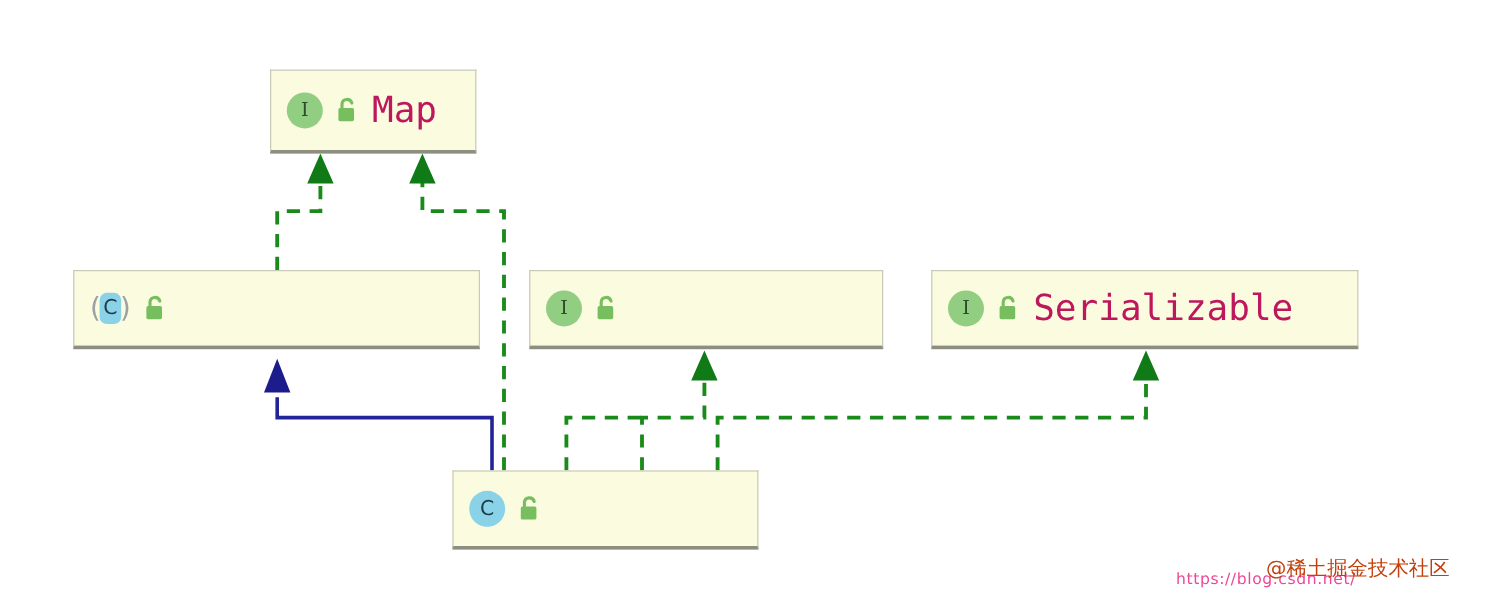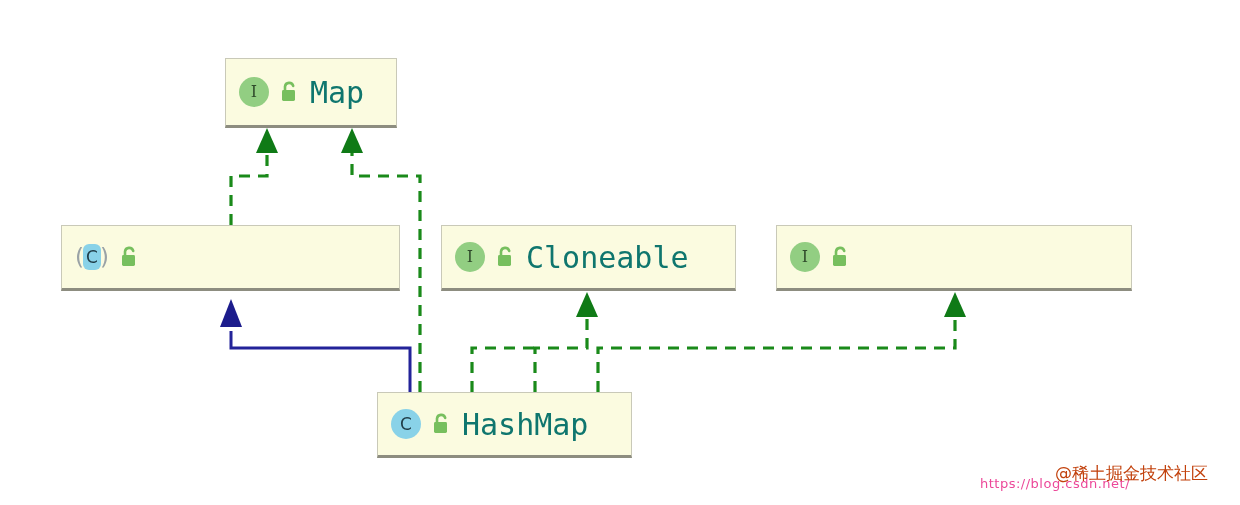--- a/index.html
+++ b/index.html
@@ -29,21 +29,21 @@
     border: 1px solid #c9c9b8;
     border-bottom: 3px solid #8d8d80;
     display: flex;
     align-items: center;
     padding-left: 13px;
     z-index: 5;
   }
   .node-label {
     font-family: "DejaVu Sans Mono", "Liberation Mono", monospace;
     font-size: 30px;
-    color: #0f766e;
+    color: #be185d;
     white-space: nowrap;
     letter-spacing: 0px;
   }
   
   .ic {
     position: relative;
     flex: 0 0 auto;
     display: inline-block;
   }
   .ic-iface {
@@ -180,40 +180,39 @@
   </div>
 
   <div class="node" style="left:441px; top:225px; width:295px; height:66px;">
     <span class="ic ic-iface">I</span>
     <span class="ic ic-lock">
       <svg viewBox="0 0 22 24" width="22" height="24" xmlns="http://www.w3.org/2000/svg">
         <path d="M7 10 V6.5 a4.2 4.2 0 0 1 8.2 -0.6" fill="none" stroke="#77bf5e" stroke-width="2.6" stroke-linecap="round"></path>
         <rect x="4" y="10" width="13" height="11" rx="1.4" fill="#77bf5e"></rect>
       </svg>
     </span>
-    <span class="node-label">Cloneable</span>
   </div>
 
   <div class="node" style="left:776px; top:225px; width:356px; height:66px;">
     <span class="ic ic-iface">I</span>
     <span class="ic ic-lock">
       <svg viewBox="0 0 22 24" width="22" height="24" xmlns="http://www.w3.org/2000/svg">
         <path d="M7 10 V6.5 a4.2 4.2 0 0 1 8.2 -0.6" fill="none" stroke="#77bf5e" stroke-width="2.6" stroke-linecap="round"></path>
         <rect x="4" y="10" width="13" height="11" rx="1.4" fill="#77bf5e"></rect>
       </svg>
     </span>
+    <span class="node-label">Serializable</span>
   </div>
 
   <div class="node" style="left:377px; top:392px; width:255px; height:66px;">
     <span class="ic ic-class">C</span>
     <span class="ic ic-lock">
       <svg viewBox="0 0 22 24" width="22" height="24" xmlns="http://www.w3.org/2000/svg">
         <path d="M7 10 V6.5 a4.2 4.2 0 0 1 8.2 -0.6" fill="none" stroke="#77bf5e" stroke-width="2.6" stroke-linecap="round"></path>
         <rect x="4" y="10" width="13" height="11" rx="1.4" fill="#77bf5e"></rect>
       </svg>
     </span>
-    <span class="node-label">HashMap</span>
   </div>
 
   <div class="watermark wm-url" style="left:980px; top:476px;">https://blog.csdn.net/</div>
   <div class="watermark wm-main" style="left:1055px; top:462px;">@稀土掘金技术社区</div>
 
 </div>
 
 </body></html>

